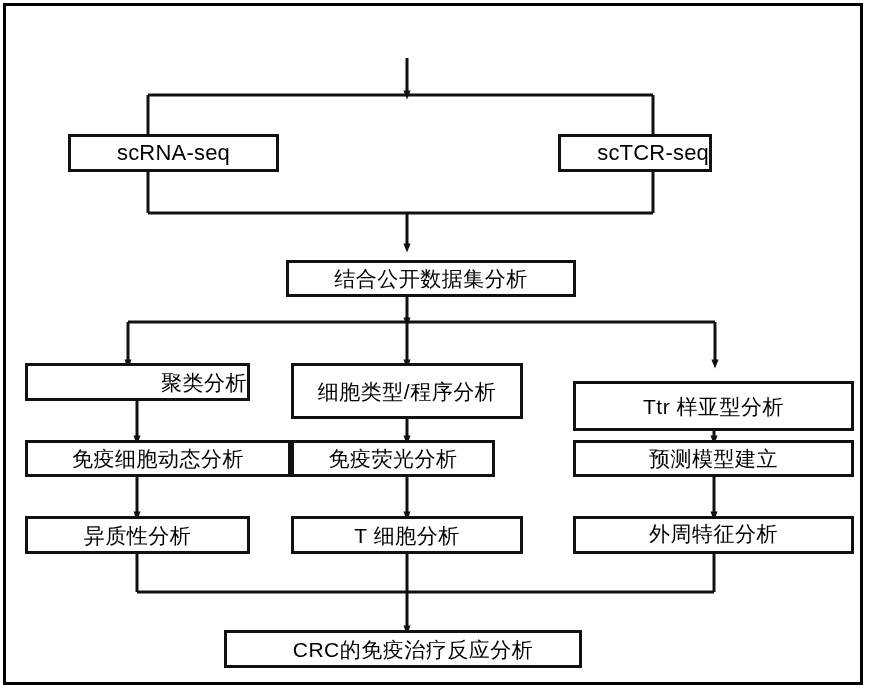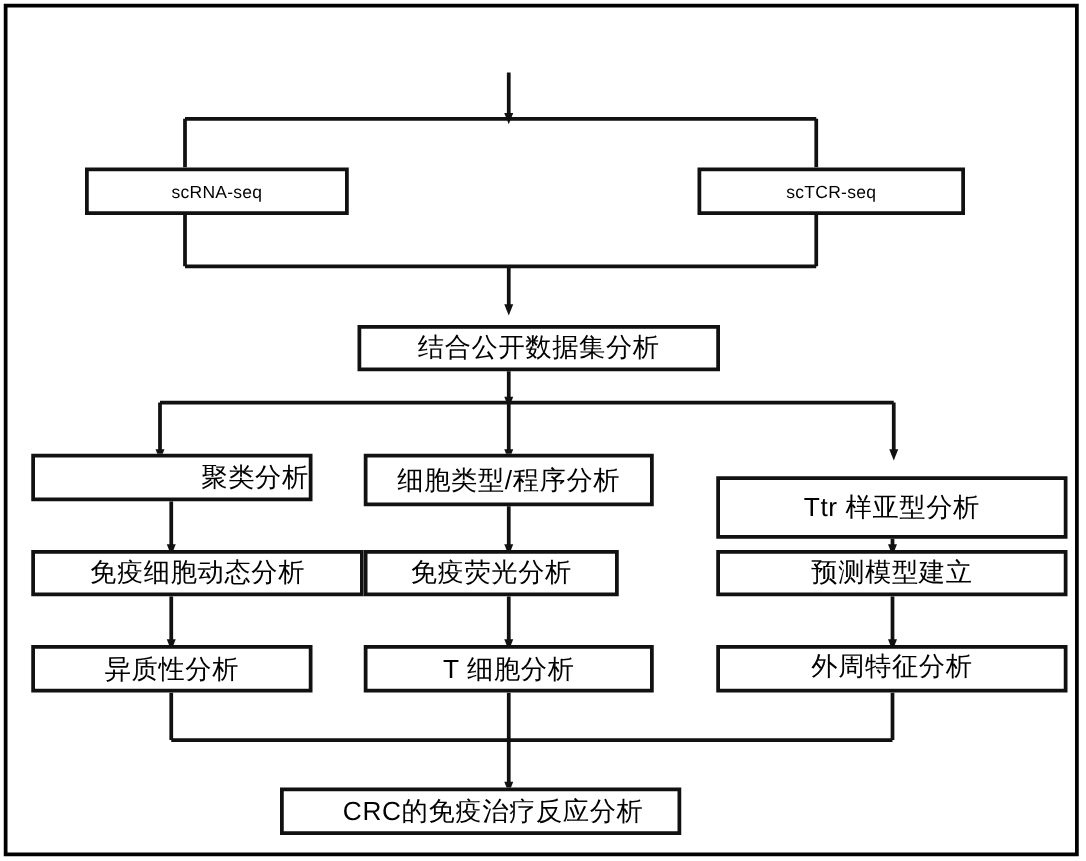--- a/index.html
+++ b/index.html
@@ -44,21 +44,21 @@
     justify-content: center;
     color: #000000;
     line-height: 1;
     white-space: nowrap;
   }
   .node .label {
     font-size: 21px;
     letter-spacing: 0.5px;
   }
   .node.latin .label {
-    font-size: 14px;
+    font-size: 22px;
     letter-spacing: 0.2px;
   }
 </style>
 </head>
 <body>
 
 <div id="canvas">
 
   <div id="frame"></div>
 
@@ -101,32 +101,32 @@
       <path d="M407,554 L407,592"></path>
       <path d="M137,592 L714,592"></path>
       <line x1="407" y1="592" x2="407" y2="630" marker-end="url(#arrow)"></line>
     </g>
   </svg>
 
 
   <div class="node latin" style="left:68px; top:134px; width:211px; height:38px;">
     <span class="label">scRNA-seq</span>
   </div>
-  <div class="node latin" style="left:558px; top:134px; width:214px; height:38px;">
+  <div class="node latin" style="left:558px; top:134px; width:154px; height:38px;justify-content:flex-end;">
     <span class="label">scTCR-seq</span>
   </div>
 
   <div class="node" style="left:286px; top:260px; width:290px; height:37px;">
     <span class="label">结合公开数据集分析</span>
   </div>
 
   <div class="node" style="left:25px; top:363px; width:225px; height:38px;justify-content:flex-end;">
     <span class="label">聚类分析</span>
   </div>
-  <div class="node" style="left:291px; top:363px; width:232px; height:42px;">
+  <div class="node" style="left:291px; top:363px; width:232px; height:56px;">
     <span class="label">细胞类型/程序分析</span>
   </div>
   <div class="node" style="left:573px; top:381px; width:281px; height:50px;">
     <span class="label">Ttr 样亚型分析</span>
   </div>
 
   <div class="node" style="left:25px; top:440px; width:266px; height:37px;">
     <span class="label">免疫细胞动态分析</span>
   </div>
   <div class="node" style="left:291px; top:440px; width:204px; height:37px;">
@@ -139,17 +139,17 @@
   <div class="node" style="left:25px; top:516px; width:225px; height:38px;">
     <span class="label">异质性分析</span>
   </div>
   <div class="node" style="left:291px; top:516px; width:232px; height:38px;">
     <span class="label">T 细胞分析</span>
   </div>
   <div class="node" style="left:573px; top:516px; width:281px; height:38px;font-family:Liberation Mono, monospace;">
     <span class="label">外周特征分析</span>
   </div>
 
-  <div class="node" style="left:224px; top:630px; width:321px; height:38px;padding-left:20px;">
+  <div class="node" style="left:224px; top:630px; width:358px; height:38px;padding-left:20px;">
     <span class="label">CRC的免疫治疗反应分析</span>
   </div>
 
 </div>
 
 </body></html>

